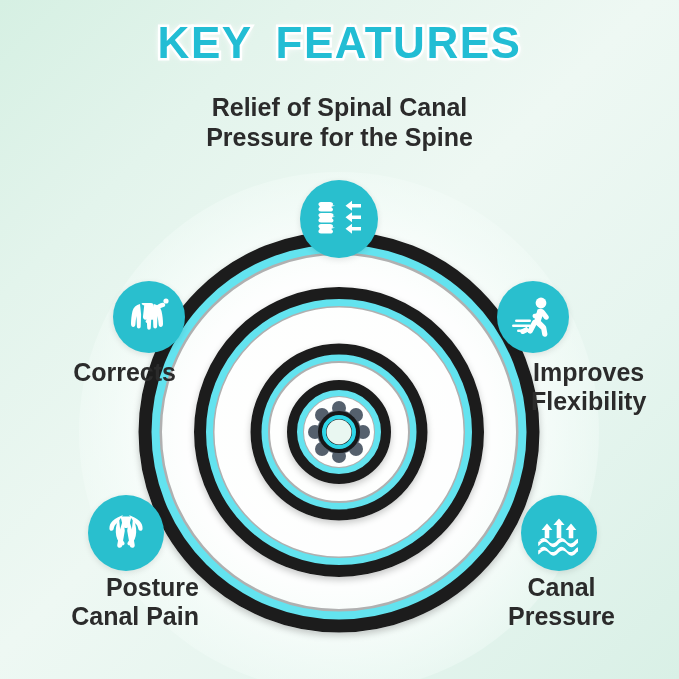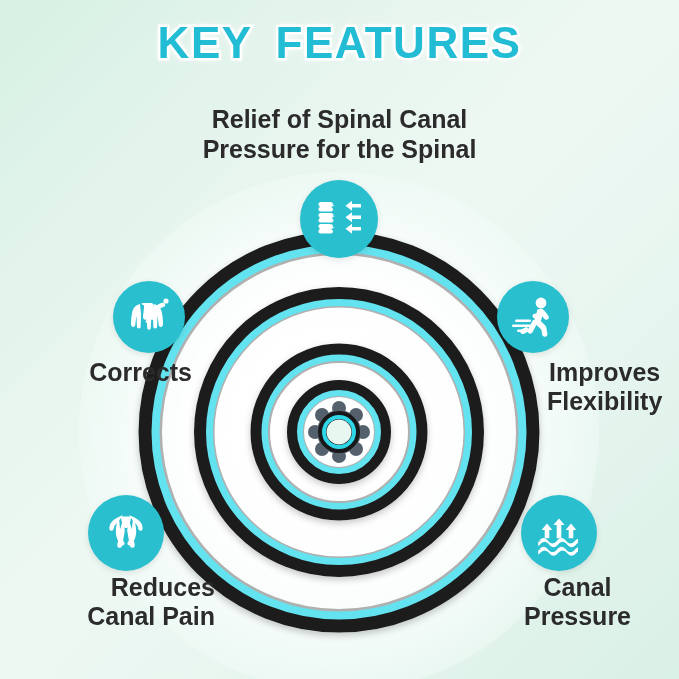--- a/index.html
+++ b/index.html
@@ -56,21 +56,21 @@
     paint-order: stroke fill;
     text-shadow:
       0 0 6px rgba(255,255,255,0.95),
       0 0 10px rgba(255,255,255,0.8);
   }
 
   
   #subtitle {
     position: absolute;
     left: 0;
-    top: 104px;
+    top: 92px;
     width: 679px;
     text-align: center;
     font-size: 25px;
     font-weight: 700;
     line-height: 1.2;
     color: #2b2b2b;
   }
   #subtitle .l2 { display: block; }
 
   
@@ -115,21 +115,20 @@
   .bubble svg { display: block; }
 
   
   .feat-label {
     position: absolute;
     font-size: 25px;
     font-weight: 700;
     line-height: 1.17;
     color: #2b2b2b;
     white-space: nowrap;
-    padding-left: 16px;
   }
   .feat-label .l2 { display: block; }
   .align-right { text-align: right; }
   .align-left  { text-align: center; }
 </style>
 </head>
 <body>
 
 <div id="poster">
 
@@ -172,21 +171,21 @@
         <circle cx="31" cy="31" r="15" fill="none" stroke="#2fd6e8" stroke-width="4"></circle>
         <circle cx="31" cy="31" r="12.5" fill="#e9f7f1"></circle>
       </svg>
     </div>
   </div>
 
   <div id="title">KEY  FEATURES</div>
 
   <div id="subtitle">
     <span>Relief of Spinal Canal</span>
-    <span class="l2">Pressure for the Spinal</span>
+    <span class="l2">Pressure for the Spine</span>
   </div>
 
   <div class="bubble" style="left:300px;top:180px;width:78px;height:78px;">
     <svg width="52" height="52" viewBox="0 0 52 52">
       <g fill="#ffffff">
 
         <path d="M8 9 h9 c2 0 3 1 3 2.2 c0 1.4-1.6 1.6-1.6 2.6 c0 1 1.6 1.2 1.6 2.6 C20 17.6 19 18.6 17 18.6 H8 c-1.6 0-2.6-1-2.6-2.3 c0-1.3 1.4-1.6 1.4-2.5 c0-0.9-1.4-1.2-1.4-2.5 C5.4 10 6.4 9 8 9 Z"></path>
         <path d="M8 20 h9.5 c2 0 3 1 3 2.2 c0 1.4-1.6 1.6-1.6 2.6 c0 1 1.6 1.2 1.6 2.6 c0 1.2-1 2.2-3 2.2 H8 c-1.6 0-2.6-1-2.6-2.3 c0-1.3 1.4-1.6 1.4-2.5 c0-0.9-1.4-1.2-1.4-2.5 C5.4 21 6.4 20 8 20 Z"></path>
         <path d="M8 31 h9 c2 0 3 1 3 2.2 c0 1.4-1.6 1.6-1.6 2.6 c0 1 1.6 1.2 1.6 2.6 c0 1.2-1 2.2-3 2.2 H8 c-1.6 0-2.6-1-2.6-2.3 c0-1.3 1.4-1.6 1.4-2.5 c0-0.9-1.4-1.2-1.4-2.5 C5.4 32 6.4 31 8 31 Z"></path>
 
@@ -266,21 +265,21 @@
         <path d="M23.2 12 l1.6 11.8 l-2.6 14.8 c-0.3 1.6-1.6 2.5-3 2.2 c-1.4-0.3-2.2-1.6-1.9-3.1 l2.6-14.6 Z"></path>
 
         <path d="M28.8 12 l-1.6 11.8 l2.6 14.8 c0.3 1.6 1.6 2.5 3 2.2 c1.4-0.3 2.2-1.6 1.9-3.1 l-2.6-14.6 Z"></path>
 
         <path d="M20.5 9.5 h11 l-2.4 9.6 c-0.3 1.2-1.4 2-2.6 2 h-1 c-1.2 0-2.3-0.8-2.6-2 Z"></path>
       </g>
     </svg>
   </div>
 
   <div class="feat-label align-right" style="left:0px;top:573px;width:199px;">
-    <span>Reduces</span>
+    <span>Posture</span>
     <span class="l2">Canal Pain</span>
   </div>
 
   <div class="bubble" style="left:521px;top:495px;width:76px;height:76px;">
     <svg width="52" height="52" viewBox="0 0 52 52">
       <g fill="#ffffff">
 
         <path d="M14 16.5 l5.4 6.4 h-3.1 v8.4 h-4.6 v-8.4 h-3.1 Z"></path>
         <path d="M26 11.5 l5.6 6.6 h-3.3 v13.2 h-4.6 V18.1 h-3.3 Z"></path>
         <path d="M38 16.5 l5.4 6.4 h-3.1 v8.4 h-4.6 v-8.4 h-3.1 Z"></path>

